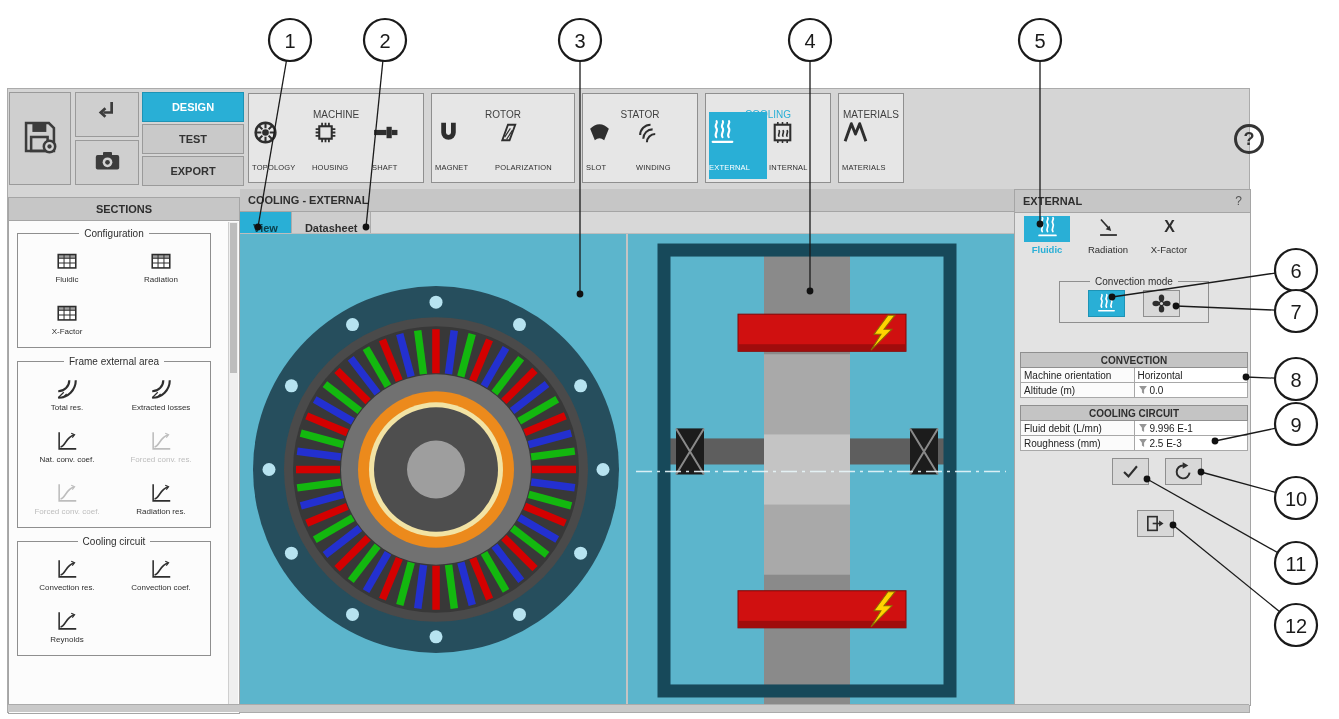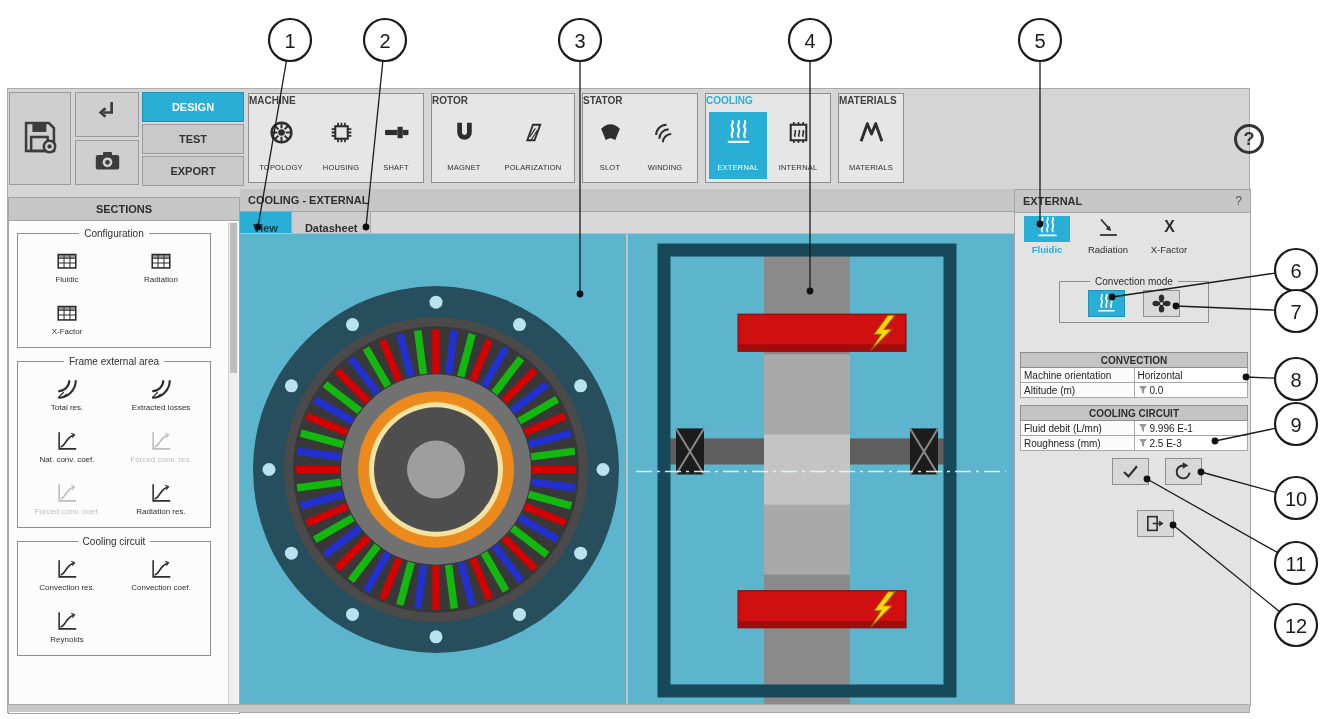--- a/index.html
+++ b/index.html
@@ -13,24 +13,24 @@
 .fbtn0 svg{width:38px;height:38px}
 .fbtn1{left:67px;top:3px;width:64px;height:45px}
 .fbtn2{left:67px;top:51px;width:64px;height:45px}
 .fbtn1 svg,.fbtn2 svg{width:27px;height:27px}
 .mode-col{position:absolute;left:134px;top:0;width:102px}
 .mode-btn{position:absolute;left:0;width:102px;height:30px;display:flex;align-items:center;justify-content:center;font-size:11px;font-weight:bold;background:#C9C9C9;color:#333;border:1px solid #9A9A9A;cursor:pointer}
 .mode-btn.active{background:var(--accent);color:#fff;border-color:#1E93B5}
 .mode-btn:nth-child(1){top:3px}.mode-btn:nth-child(2){top:35px}.mode-btn:nth-child(3){top:67px}
 .ribbon{position:absolute;left:240px;top:4px;height:90px;display:flex;gap:7px}
 .rgroup{display:flex;flex-direction:column;border:1px solid #8F8F8F;background:#E6E6E6}
-.rgroup-title{height:16px;font-size:10px;font-weight:bold;color:#3F3F3F;text-align:left;padding-top:1px}
+.rgroup-title{height:16px;font-size:10px;font-weight:normal;color:#3F3F3F;text-align:center;padding-top:15px}
 .rgroup.accent .rgroup-title{color:var(--accent)}
 .rgroup-items{flex:1;display:flex;align-items:stretch;padding:2px 3px 3px;gap:2px}
-.ritem{display:flex;flex-direction:column;align-items:center;justify-content:center;gap:17px;color:#2E2E2E;cursor:pointer}
+.ritem{display:flex;flex-direction:column;align-items:flex-start;justify-content:center;gap:17px;color:#2E2E2E;cursor:pointer}
 .ritem .ricon svg{width:27px;height:27px;display:block}
 .ritem .rlabel{font-size:7.5px;letter-spacing:.2px;white-space:nowrap}
 .ritem.selected{background:var(--accent);color:#fff}
 .help-circle{position:absolute;left:1226px;top:35px;width:30px;height:30px;border:3px solid #343434;border-radius:50%;display:flex;align-items:center;justify-content:center;font-size:18px;font-weight:bold;color:#343434;cursor:pointer}
 
 .sections{position:absolute;left:0;top:108px;width:232px;height:517px;background:#FCFCFC;border:1px solid #A5A5A5}
 .panel-header{height:23px;background:#C6C6C6;border-bottom:1px solid #A5A5A5;display:flex;align-items:center;justify-content:center;font-size:11px;font-weight:bold;color:#2E2E2E}
 .sections-body{position:absolute;top:24px;left:0;right:12px;bottom:0;padding:2px 14px 2px 6px;overflow:hidden}
 fieldset.sgroup{border:1px solid #8F8F8F;margin:4px 2px 8px;padding:1px 2px 3px}
 fieldset legend{margin:0 auto;font-size:10px;color:#2E2E2E;padding:0 5px}

